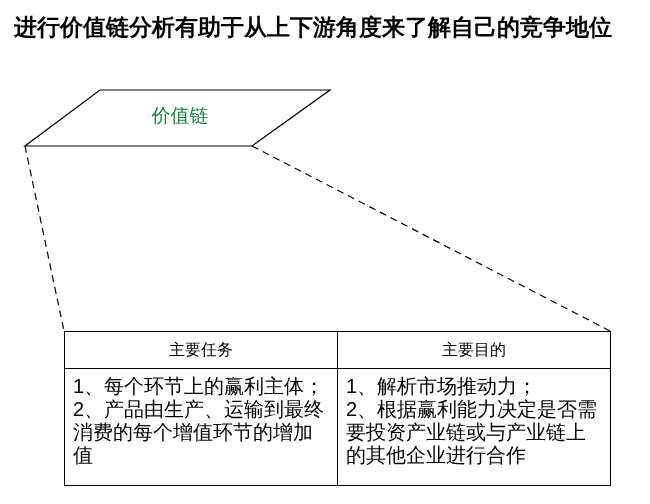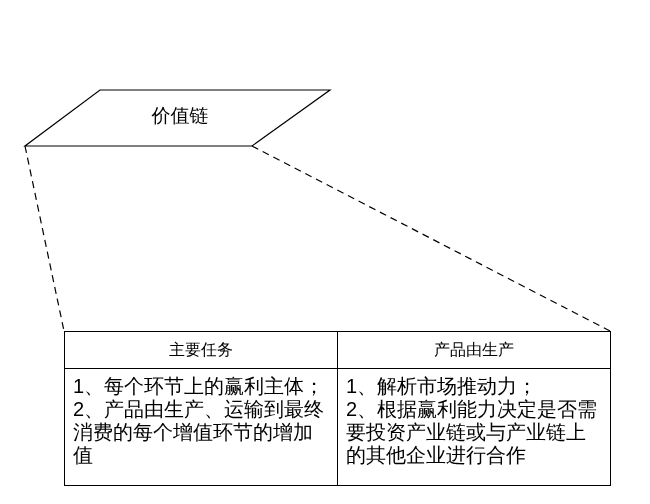--- a/index.html
+++ b/index.html
@@ -50,21 +50,21 @@
 
   
   #value-chain-label {
     position: absolute;
     left: 110px;
     top: 104px;
     width: 140px;
     text-align: center;
     font-size: 19px;
     line-height: 24px;
-    color: #000000;
+    color: #15803d;
     white-space: nowrap;
   }
 
   
   #matrix-table {
     position: absolute;
     left: 64px;
     top: 331px;
     width: 546px;
     height: 155px;
@@ -101,41 +101,42 @@
     display: block;
     white-space: pre-line;
     word-break: break-all;
   }
 </style>
 </head>
 <body>
 
 <div id="slide">
 
+  <div id="slide-title">进行价值链分析有助于从上下游角度来了解自己的竞争地位</div>
 
   <svg id="diagram-svg" viewBox="0 0 650 504" xmlns="http://www.w3.org/2000/svg">
 
     <polygon points="100,90 330,90 252,146 25,146" fill="#ffffff" stroke="#000000" stroke-width="1.2" stroke-linejoin="miter" vector-effect="non-scaling-stroke"></polygon>
 
     <line x1="25" y1="146" x2="64" y2="331" stroke="#000000" stroke-width="1.2" stroke-dasharray="7 5"></line>
 
     <line x1="252" y1="146" x2="610" y2="331" stroke="#000000" stroke-width="1.2" stroke-dasharray="7 5"></line>
   </svg>
 
   <div id="value-chain-label">价值链</div>
 
   <table id="matrix-table">
     <colgroup>
       <col class="c1">
       <col class="c2">
     </colgroup>
     <thead>
       <tr>
         <th>主要任务</th>
-        <th>产品由生产</th>
+        <th>主要目的</th>
       </tr>
     </thead>
     <tbody>
       <tr>
         <td>
           <span class="cell-text">1、每个环节上的赢利主体；
 2、产品由生产、运输到最终消费的每个增值环节的增加值</span>
         </td>
         <td>
           <span class="cell-text">1、解析市场推动力；

